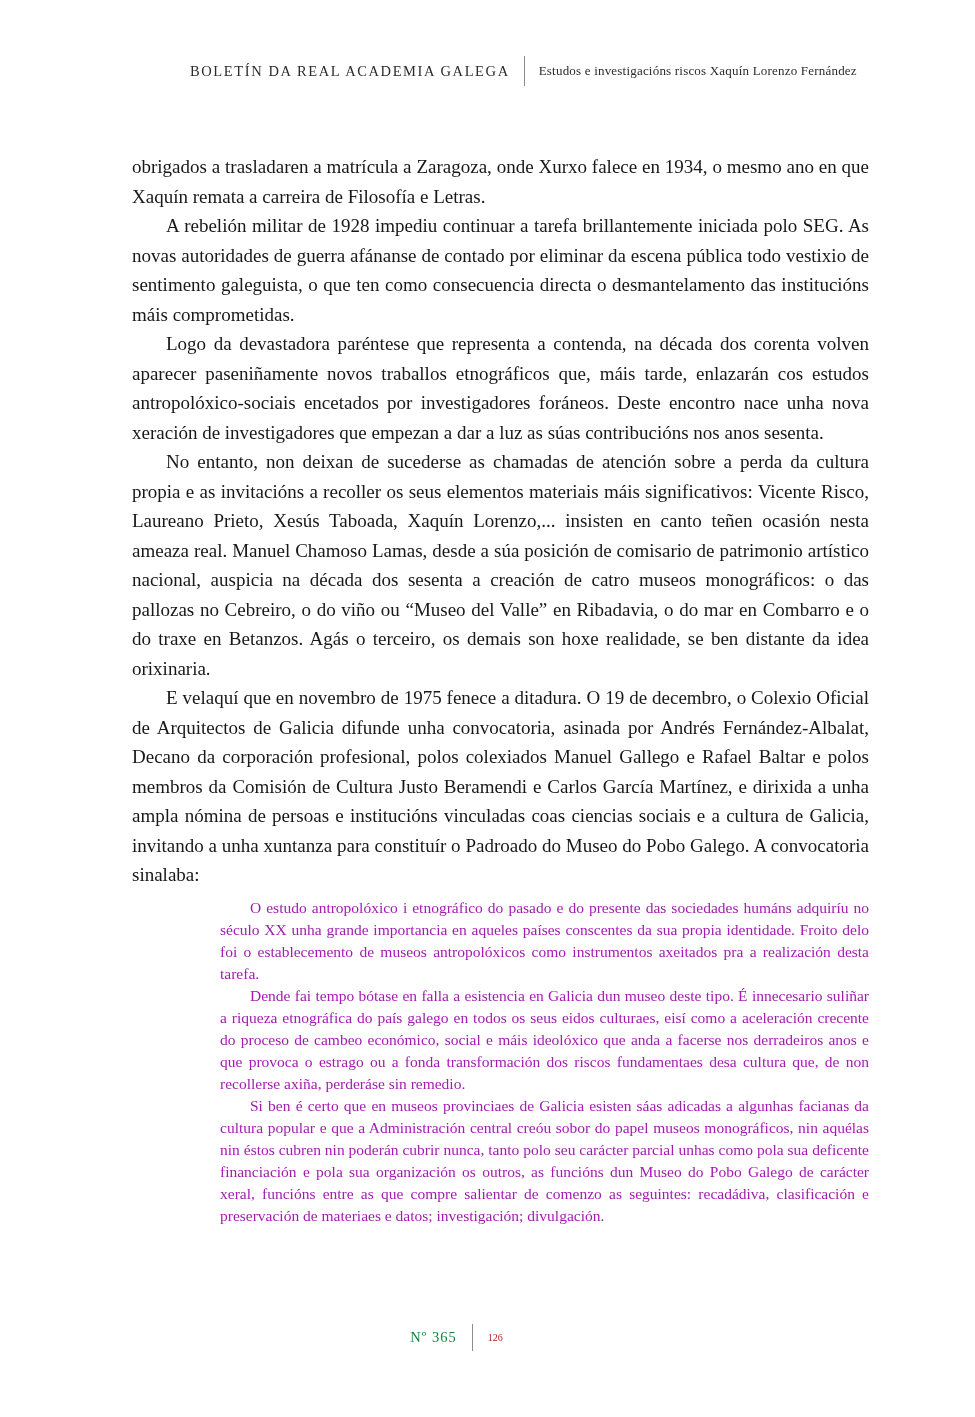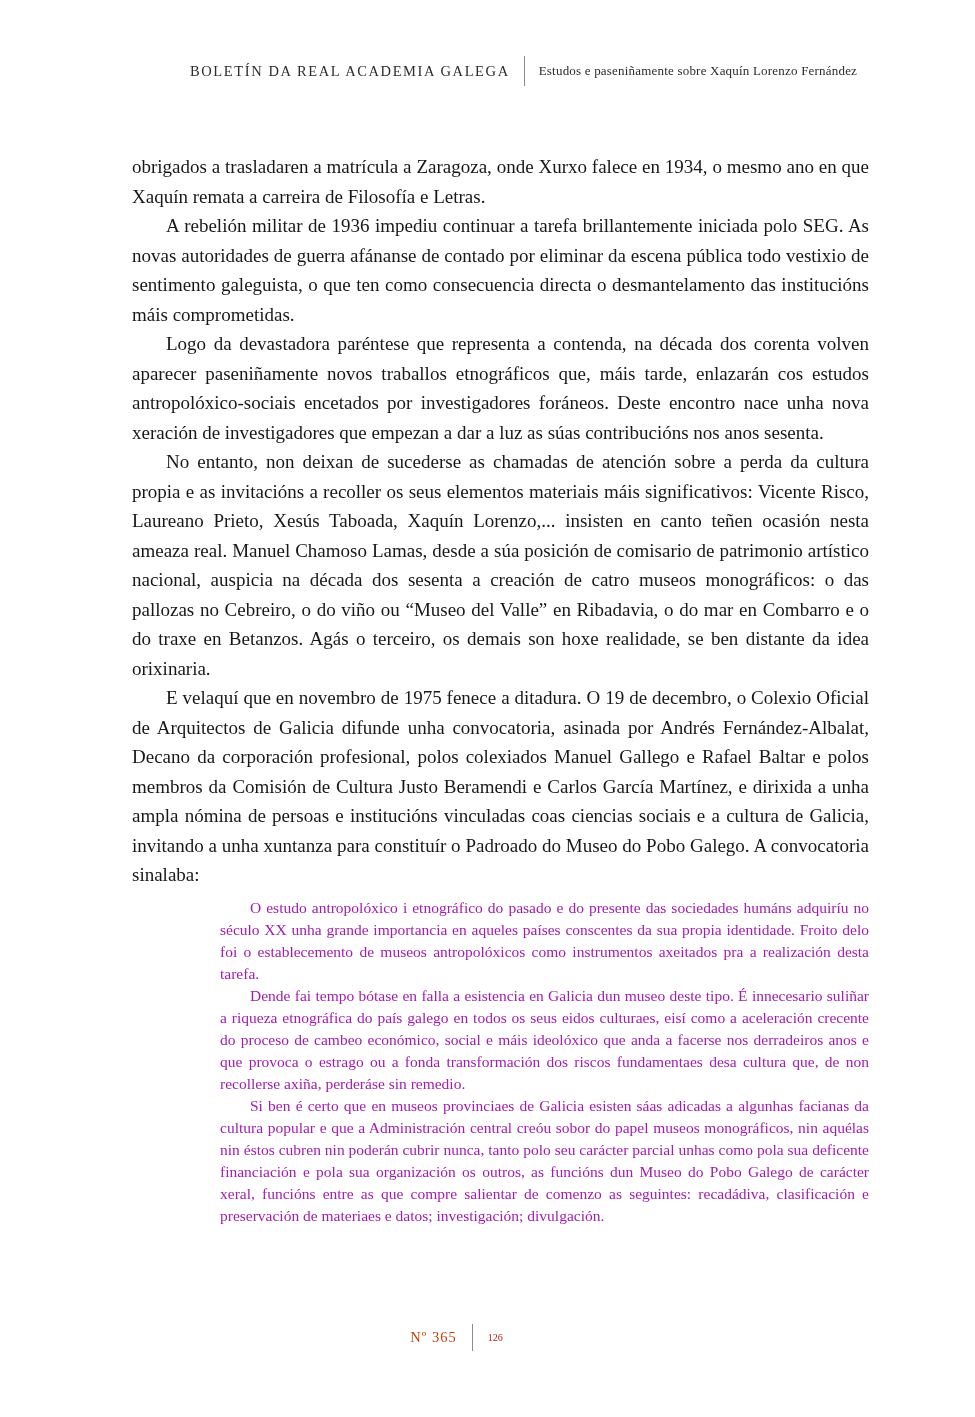--- a/index.html
+++ b/index.html
@@ -85,21 +85,21 @@
     top: 1324px;
     left: 0;
     right: 0;
     display: flex;
     justify-content: center;
     align-items: center;
   }
   .issue-number {
     font-size: 14.5px;
     letter-spacing: 1px;
-    color: #c2410c;
+    color: #15803d;
     white-space: nowrap;
   }
   .footer-divider {
     flex: none;
     width: 1px;
     height: 27px;
     background: #8c8c8c;
     margin: 0 15px;
   }
   .page-number {
@@ -110,26 +110,26 @@
   }
 </style>
 </head>
 <body>
 
 <div class="page">
 
   <header class="page-header">
     <span class="journal-title">BOLETÍN DA REAL ACADEMIA GALEGA</span>
     <span class="header-divider"></span>
-    <span class="section-title">Estudos e paseniñamente sobre Xaquín Lorenzo Fernández</span>
+    <span class="section-title">Estudos e investigacións riscos Xaquín Lorenzo Fernández</span>
   </header>
 
   <main class="article-body">
     <p class="para first">obrigados a trasladaren a matrícula a Zaragoza, onde Xurxo falece en 1934, o mesmo ano en que Xaquín remata a carreira de Filosofía e Letras.</p>
-    <p class="para">A rebelión militar de 1936 impediu continuar a tarefa brillantemente iniciada polo SEG. As novas autoridades de guerra afánanse de contado por eliminar da escena pública todo vestixio de sentimento galeguista, o que ten como consecuencia directa o desmantelamento das institucións máis comprometidas.</p>
+    <p class="para">A rebelión militar de 1928 impediu continuar a tarefa brillantemente iniciada polo SEG. As novas autoridades de guerra afánanse de contado por eliminar da escena pública todo vestixio de sentimento galeguista, o que ten como consecuencia directa o desmantelamento das institucións máis comprometidas.</p>
     <p class="para">Logo da devastadora paréntese que representa a contenda, na década dos corenta volven aparecer paseniñamente novos traballos etnográficos que, máis tarde, enlazarán cos estudos antropolóxico-sociais encetados por investigadores foráneos. Deste encontro nace unha nova xeración de investigadores que empezan a dar a luz as súas contribucións nos anos sesenta.</p>
     <p class="para">No entanto, non deixan de sucederse as chamadas de atención sobre a perda da cultura propia e as invitacións a recoller os seus elementos materiais máis significativos: Vicente Risco, Laureano Prieto, Xesús Taboada, Xaquín Lorenzo,... insisten en canto teñen ocasión nesta ameaza real. Manuel Chamoso Lamas, desde a súa posición de comisario de patrimonio artístico nacional, auspicia na década dos sesenta a creación de catro museos monográficos: o das pallozas no Cebreiro, o do viño ou “Museo del Valle” en Ribadavia, o do mar en Combarro e o do traxe en Betanzos. Agás o terceiro, os demais son hoxe realidade, se ben distante da idea orixinaria.</p>
     <p class="para">E velaquí que en novembro de 1975 fenece a ditadura. O 19 de decembro, o Colexio Oficial de Arquitectos de Galicia difunde unha convocatoria, asinada por Andrés Fernández-Albalat, Decano da corporación profesional, polos colexiados Manuel Gallego e Rafael Baltar e polos membros da Comisión de Cultura Justo Beramendi e Carlos García Martínez, e dirixida a unha ampla nómina de persoas e institucións vinculadas coas ciencias sociais e a cultura de Galicia, invitando a unha xuntanza para constituír o Padroado do Museo do Pobo Galego. A convocatoria sinalaba:</p>
 
     <blockquote class="quote">
       <p>O estudo antropolóxico i etnográfico do pasado e do presente das sociedades humáns adquiríu no século XX unha grande importancia en aqueles países conscentes da sua propia identidade. Froito delo foi o establecemento de museos antropolóxicos como instrumentos axeitados pra a realización desta tarefa.</p>
       <p>Dende fai tempo bótase en falla a esistencia en Galicia dun museo deste tipo. É innecesario suliñar a riqueza etnográfica do país galego en todos os seus eidos culturaes, eisí como a aceleración crecente do proceso de cambeo económico, social e máis ideolóxico que anda a facerse nos derradeiros anos e que provoca o estrago ou a fonda transformación dos riscos fundamentaes desa cultura que, de non recollerse axiña, perderáse sin remedio.</p>
       <p>Si ben é certo que en museos provinciaes de Galicia esisten sáas adicadas a algunhas facianas da cultura popular e que a Administración central creóu sobor do papel museos monográficos, nin aquélas nin éstos cubren nin poderán cubrir nunca, tanto polo seu carácter parcial unhas como pola sua deficente financiación e pola sua organización os outros, as funcións dun Museo do Pobo Galego de carácter xeral, funcións entre as que compre salientar de comenzo as seguintes: recadádiva, clasificación e preservación de materiaes e datos; investigación; divulgación.</p>
     </blockquote>
   </main>

